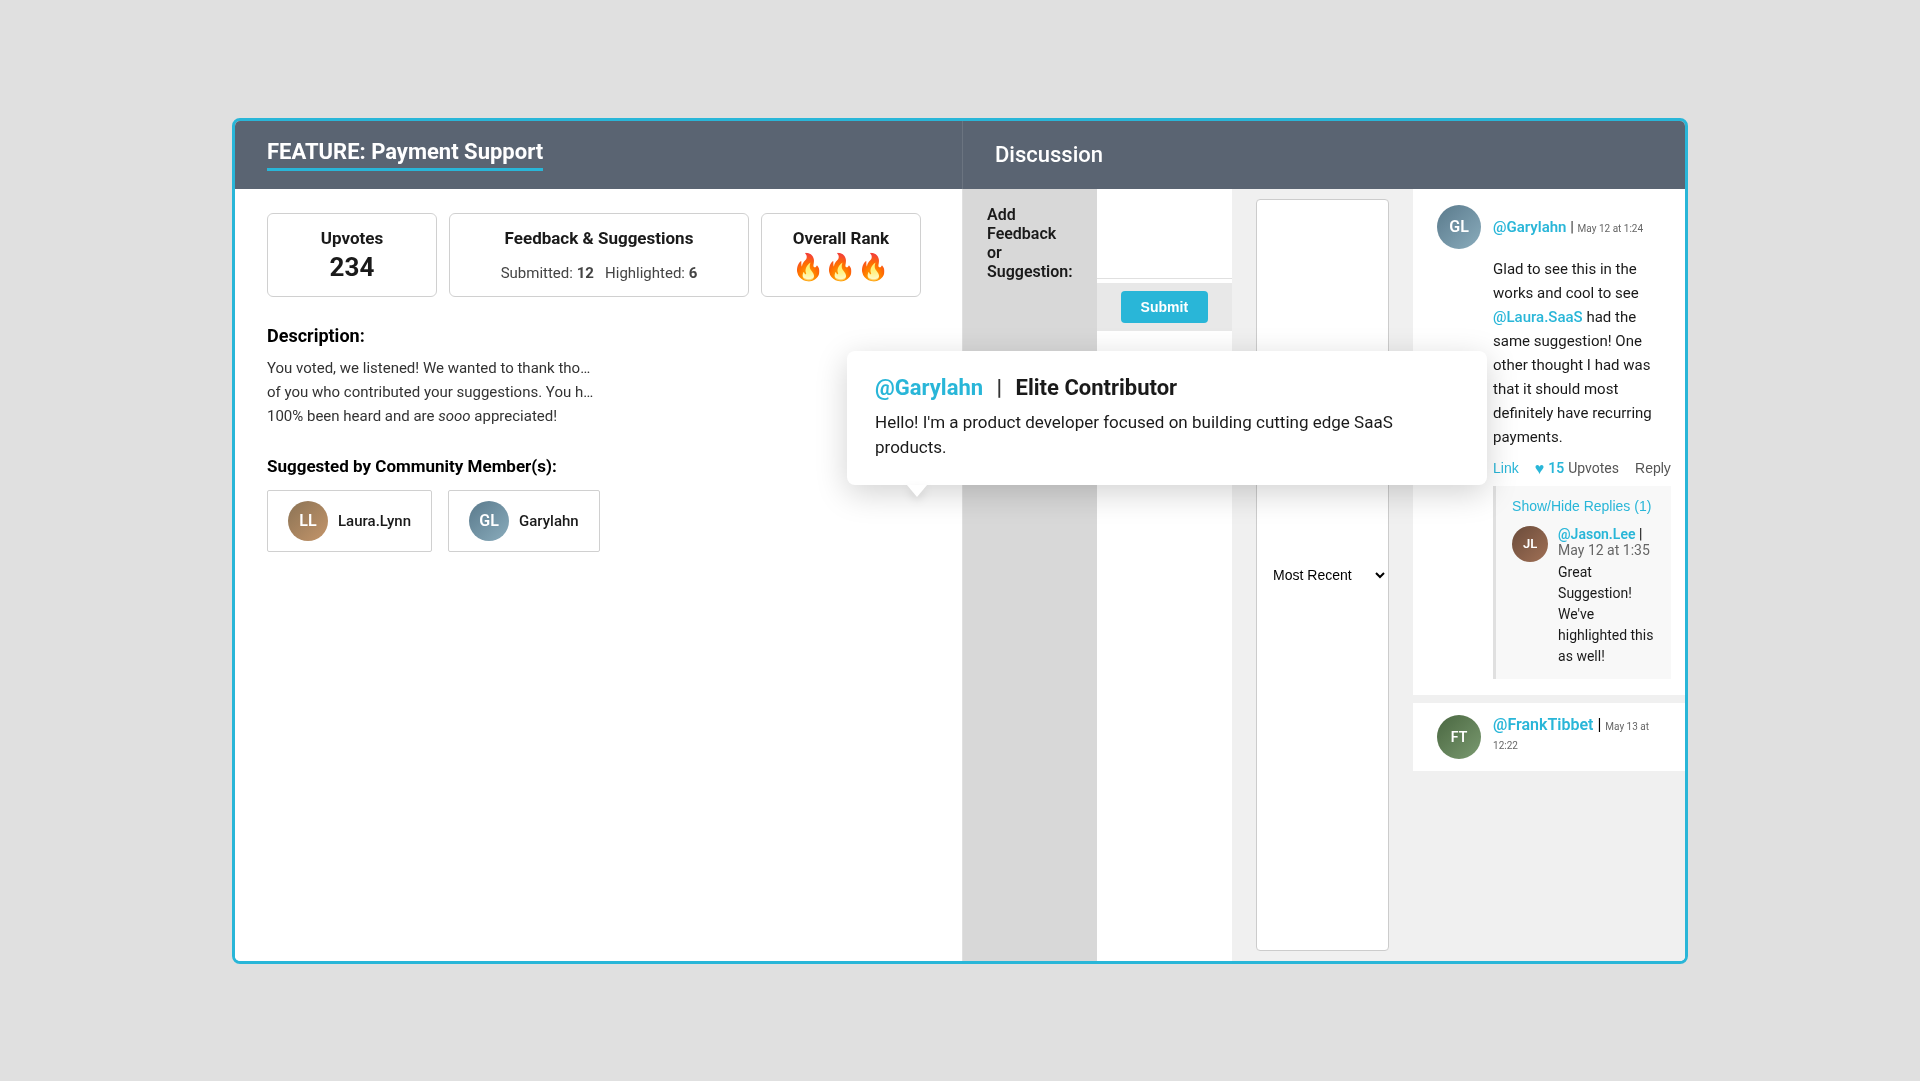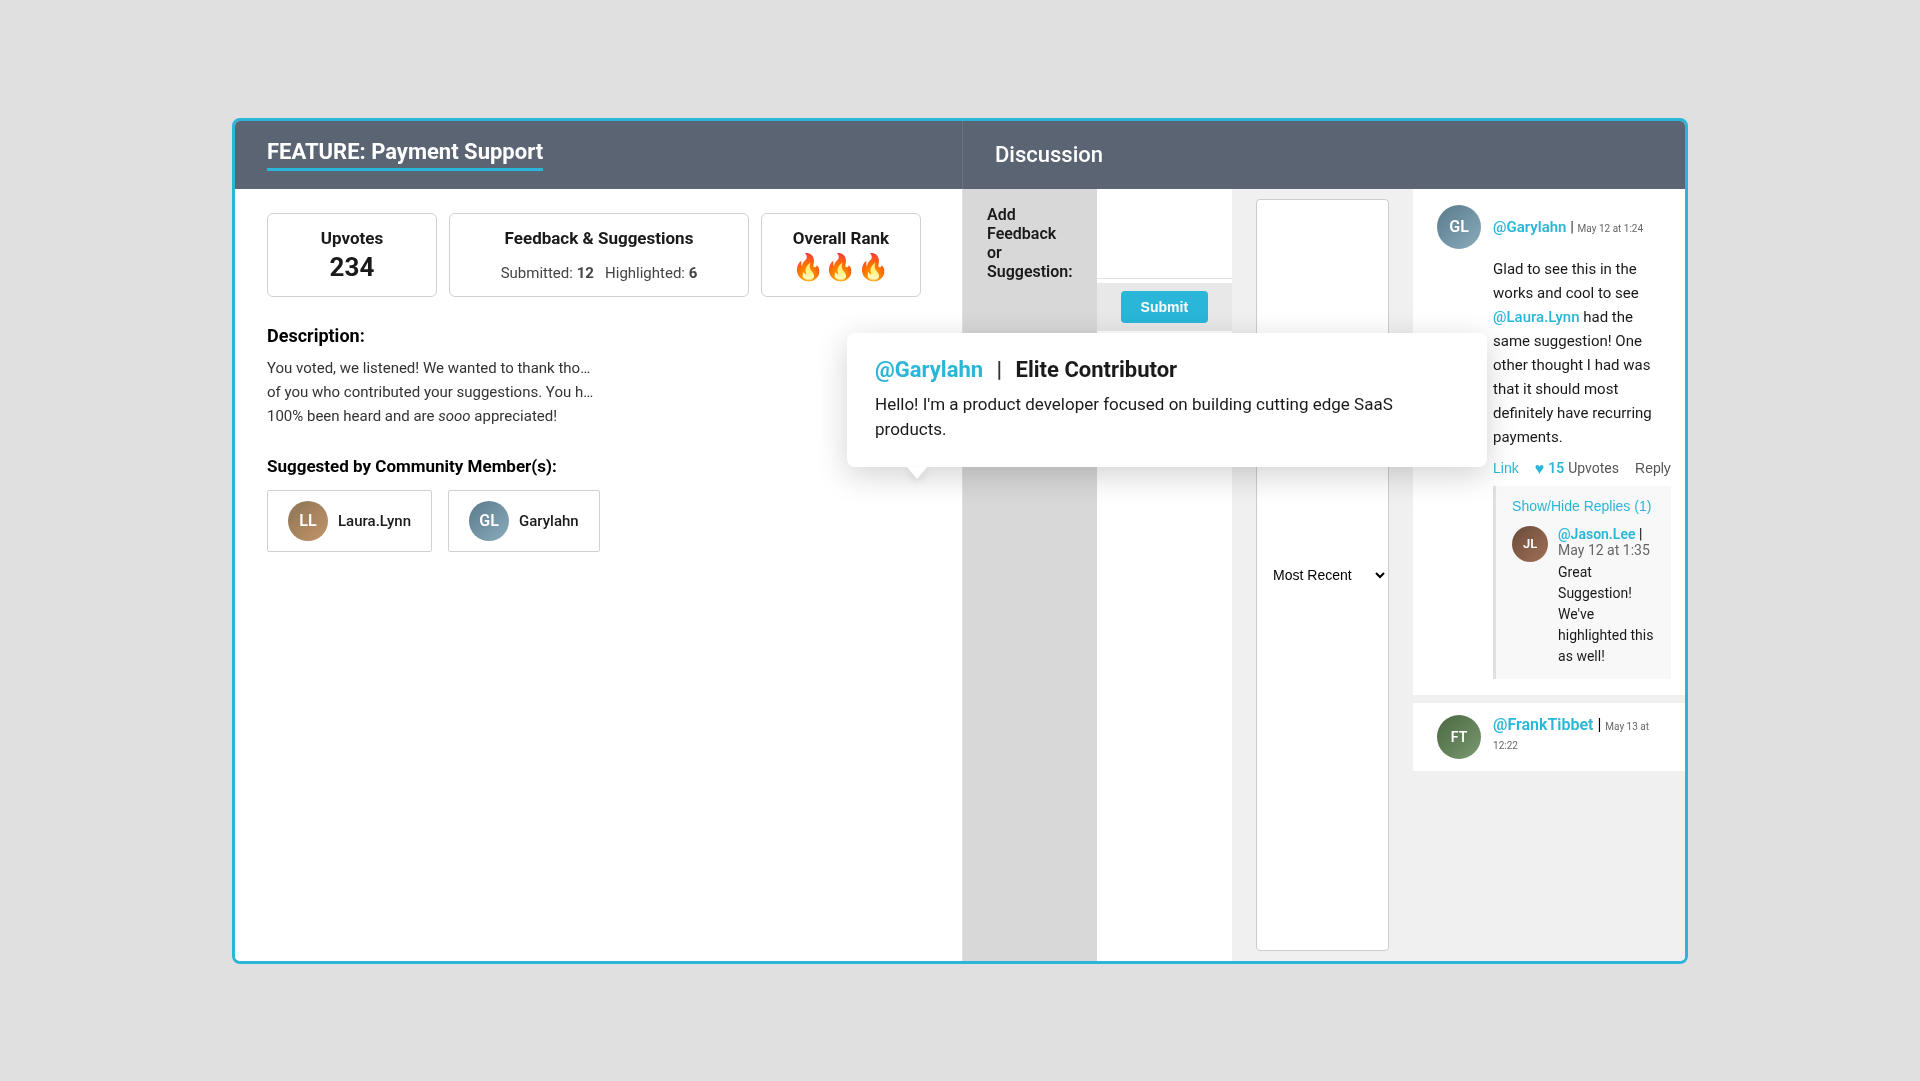--- a/index.html
+++ b/index.html
@@ -397,21 +397,21 @@
       background: #fff;
       padding: 12px 24px;
       display: flex;
       align-items: flex-start;
       gap: 12px;
     }
 
     
     .popover {
       position: absolute;
-      top: 212px;
+      top: 230px;
       left: 612px;
       background: #fff;
       border-radius: 8px;
       padding: 24px 28px;
       box-shadow: 0 8px 32px rgba(0,0,0,0.18);
       z-index: 100;
       min-width: 580px;
       max-width: 640px;
     }
     .popover::after {
@@ -535,21 +535,21 @@
         <div class="comment-block">
           <div class="comment-header">
             <div class="comment-avatar avatar-gary" style="width:44px;height:44px;border-radius:50%;background:linear-gradient(135deg,#5a7a8c,#8aacbc);display:flex;align-items:center;justify-content:center;color:#fff;font-size:16px;font-weight:600;">GL</div>
             <div class="comment-meta">
               <span class="comment-author">@Garylahn</span>
               <span> | </span>
               <span class="comment-date">May 12 at 1:24</span>
             </div>
           </div>
           <div class="comment-text">
-            <span>Glad to see this in the works and cool to see </span><span class="mention">@Laura.Lynn</span><span> had the same suggestion! One other thought I had was that it should most definitely have recurring payments.</span>
+            <span>Glad to see this in the works and cool to see </span><span class="mention">@Laura.SaaS</span><span> had the same suggestion! One other thought I had was that it should most definitely have recurring payments.</span>
           </div>
           <div class="comment-actions">
             <button class="action-link">Link</button>
             <div class="action-upvote">
               <span class="heart-icon">♥</span>
               <span class="upvote-count">15</span>
               <span>Upvotes</span>
             </div>
             <button class="action-reply">Reply</button>
           </div>

